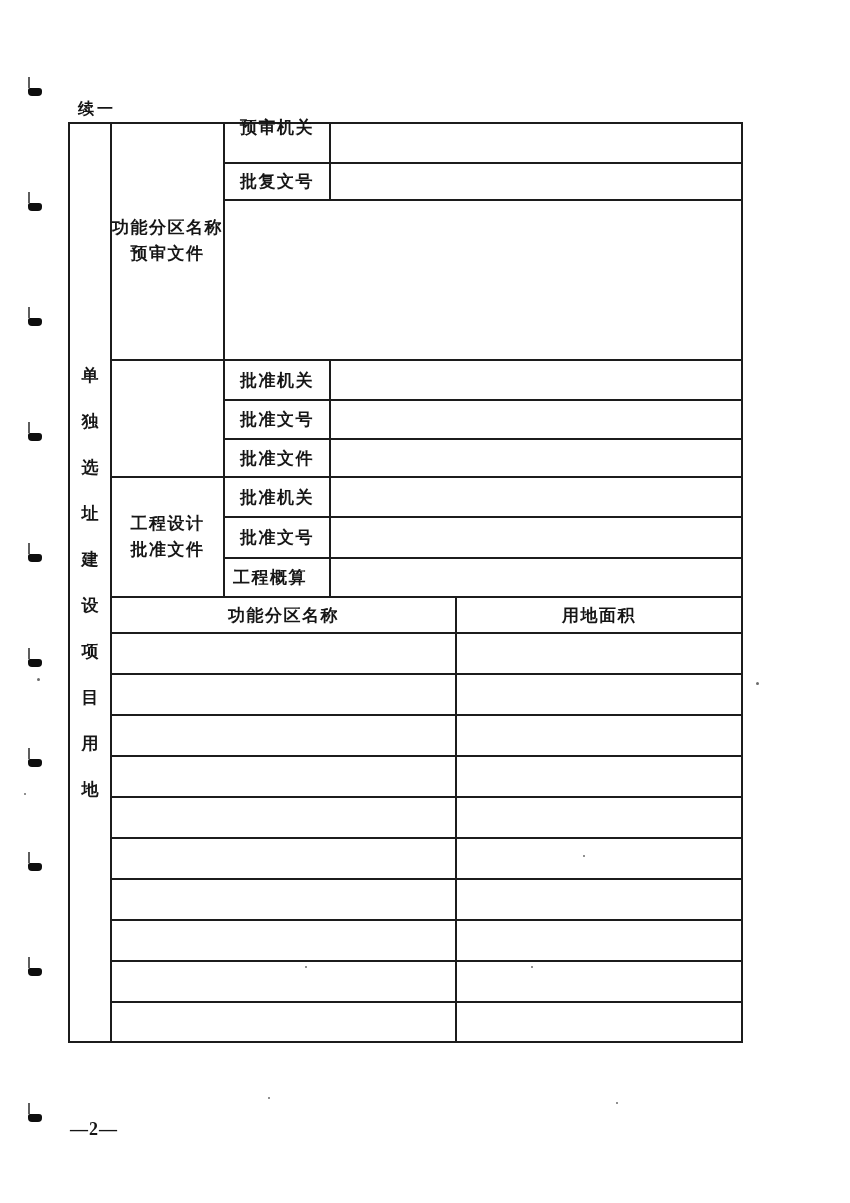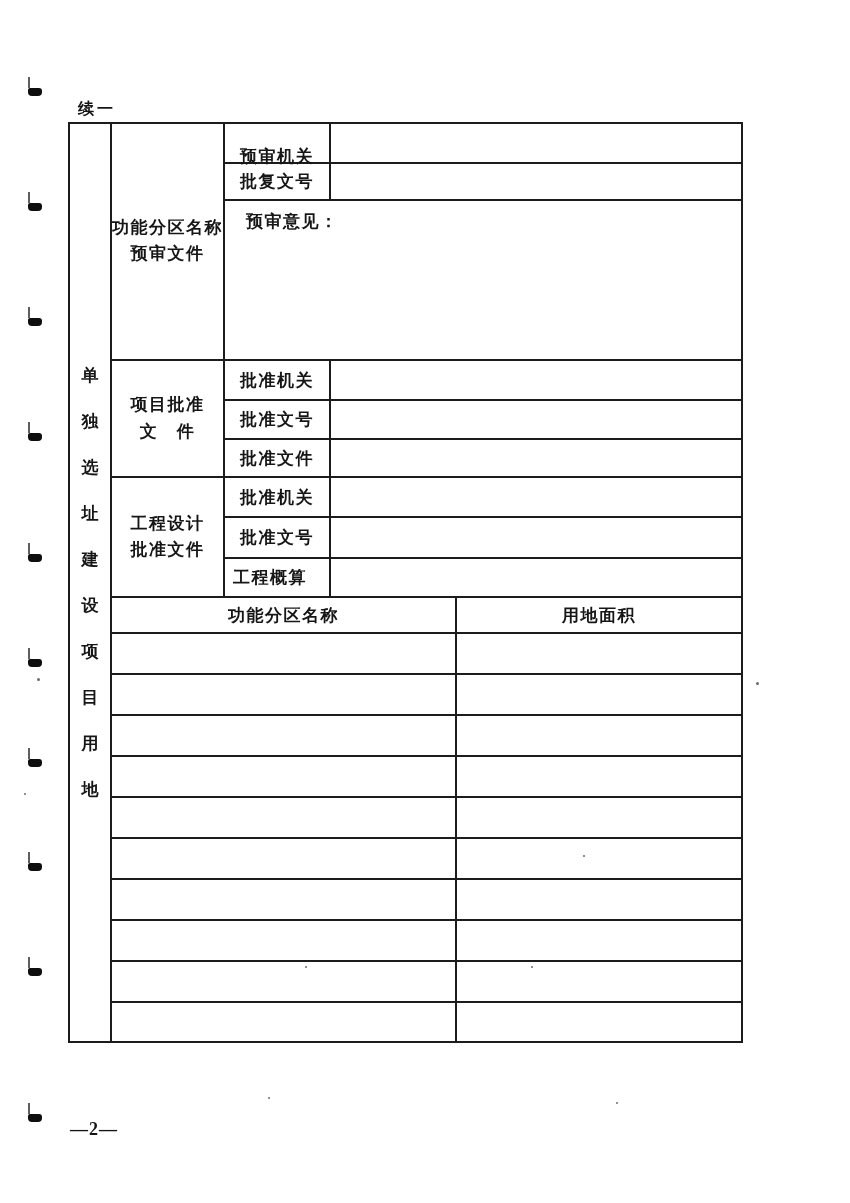--- a/index.html
+++ b/index.html
@@ -98,32 +98,25 @@
       <span>项</span>
       <span>目</span>
       <span>用</span>
       <span>地</span>
     </div>
 
   <div class="cell two-line" style="left:112px;top:123px;width:111px;height:236px">
     <span>功能分区名称</span>
     <span>预审文件</span>
   </div>
-  <div class="cell" style="left:225px;top:137px;width:104px;height:38px">预审机关</div>
+  <div class="cell" style="left:225px;top:108px;width:104px;height:38px">预审机关</div>
   <div class="cell" style="left:331px;top:124px;width:410px;height:38px"></div>
   <div class="cell" style="left:225px;top:164px;width:104px;height:35px">批复文号</div>
   <div class="cell" style="left:331px;top:164px;width:410px;height:35px"></div>
-  <div class="cell remark" style="left:225px;top:201px;width:516px;height:158px">
-    <span>预审意见：</span>
-  </div>
 
-  <div class="cell two-line" style="left:112px;top:361px;width:111px;height:115px">
-    <span>项目批准</span>
-    <span>文　件</span>
-  </div>
   <div class="cell" style="left:225px;top:361px;width:104px;height:38px">批准机关</div>
   <div class="cell" style="left:331px;top:361px;width:410px;height:38px"></div>
   <div class="cell" style="left:225px;top:401px;width:104px;height:37px">批准文号</div>
   <div class="cell" style="left:331px;top:401px;width:410px;height:37px"></div>
   <div class="cell" style="left:225px;top:440px;width:104px;height:36px">批准文件</div>
   <div class="cell" style="left:331px;top:440px;width:410px;height:36px"></div>
 
   <div class="cell two-line" style="left:112px;top:478px;width:111px;height:118px">
     <span>工程设计</span>
     <span>批准文件</span>

